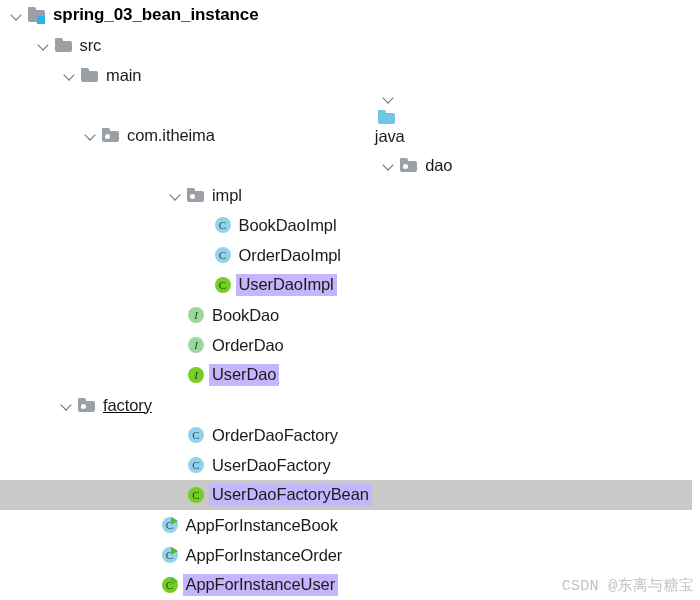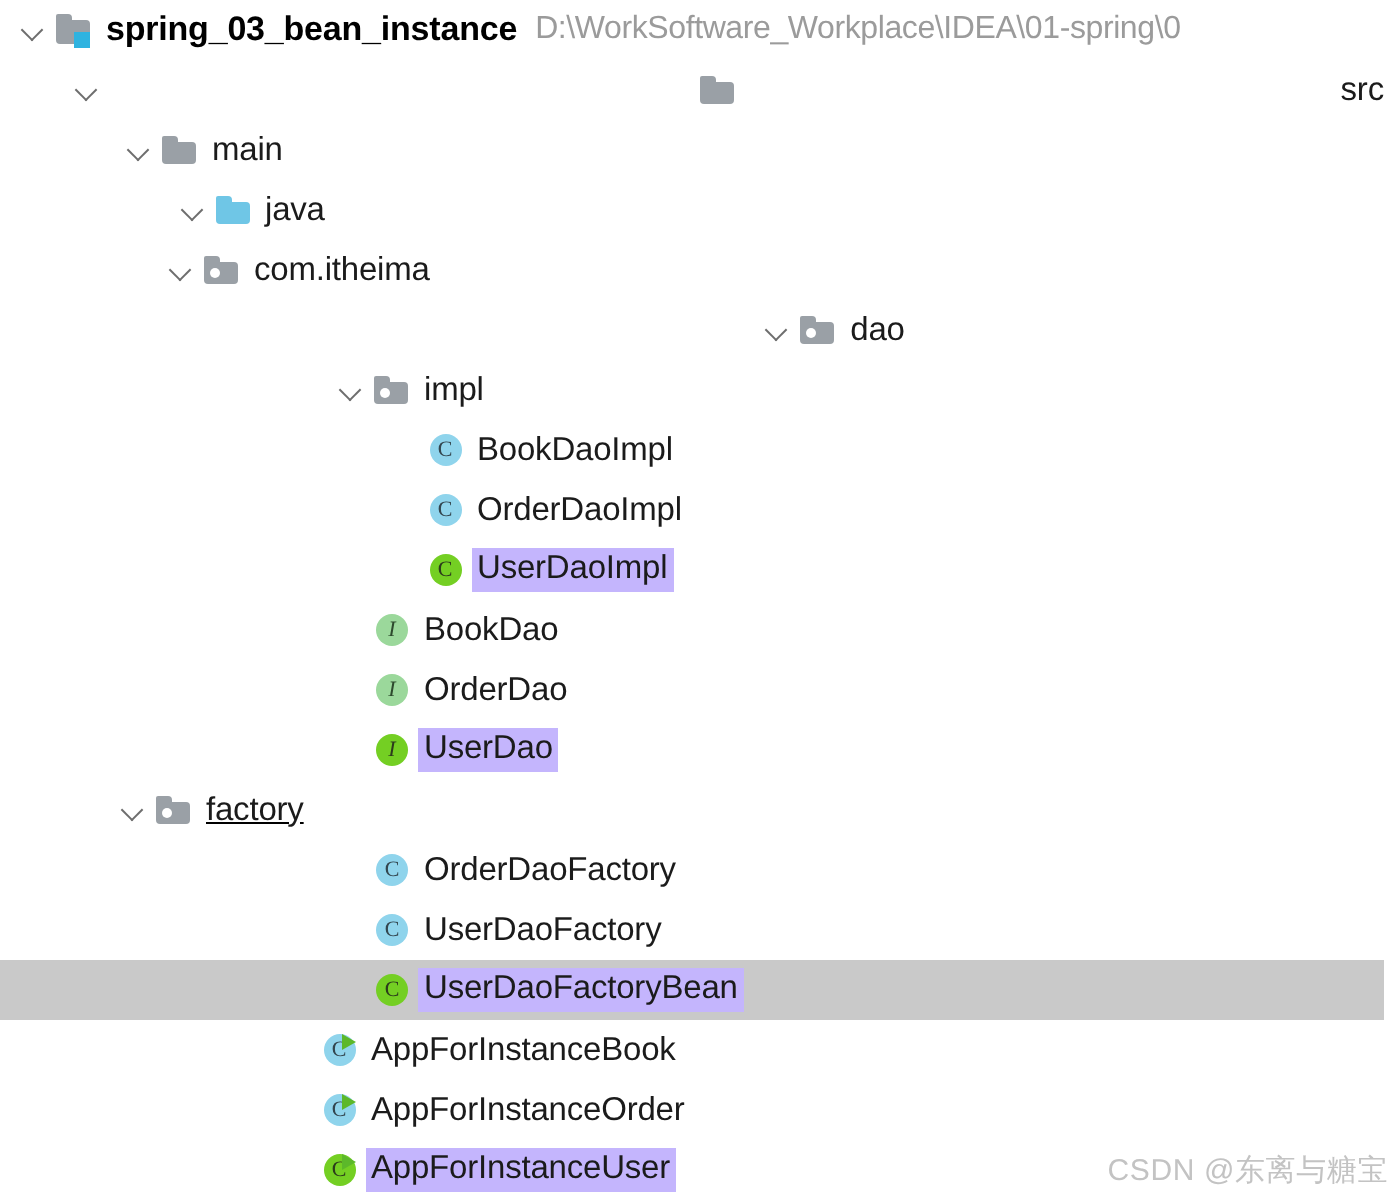--- a/index.html
+++ b/index.html
@@ -216,51 +216,50 @@
     letter-spacing: -0.2px;
   }
 
   
   #watermark {
     position: absolute;
     right: 6px;
     bottom: 5px;
     font-size: 15px;
     color: #c3c3c3;
-    font-family: Liberation Sans, sans-serif;
+    font-family: Liberation Mono, monospace;
     letter-spacing: 0.3px;
     white-space: nowrap;
     pointer-events: none;
   }
 </style>
 </head>
 <body>
 
 <div id="tree">
     <div class="row" style="padding-left: 8px;">
       <span class="chevron"></span>
       <span class="ico ico-module">
         <span class="mf-body"></span>
         <span class="mf-tab"></span>
         <span class="mf-badge"></span>
       </span>
       <span class="label project">spring_03_bean_instance</span>
-      <span class="path">D:\WorkSoftware_Workplace\IDEA\01-spring\0</span>
-    </div>
-    <div class="row" style="padding-left: 34.5px; justify-content: space-between;">
+    </div>
+    <div class="row" style="padding-left: 34.5px;">
       <span class="chevron"></span>
       <span class="ico ico-folder"></span>
       <span class="label">src</span>
     </div>
     <div class="row" style="padding-left: 61px;">
       <span class="chevron"></span>
       <span class="ico ico-folder"></span>
       <span class="label">main</span>
     </div>
-    <div class="row" style="padding-left: 87.5px;">
+    <div class="row" style="padding-left: 87.5px; flex-direction: column;">
       <span class="chevron"></span>
       <span class="ico ico-folder-blue"></span>
       <span class="label">java</span>
     </div>
     <div class="row" style="padding-left: 82px;">
       <span class="chevron"></span>
       <span class="ico ico-package">
         <span class="pf-body"></span>
         <span class="pf-tab"></span>
         <span class="pf-dot"></span>

